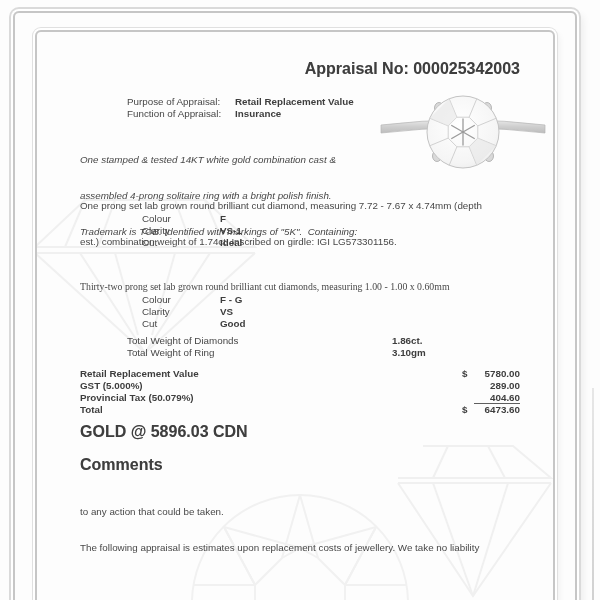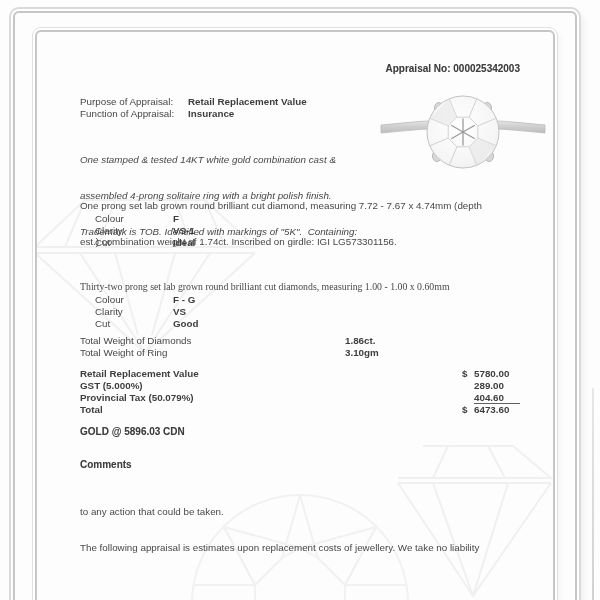--- a/index.html
+++ b/index.html
@@ -13,41 +13,41 @@
   .frame{position:absolute;border:2px solid #c6c6c6;border-radius:6px;pointer-events:none;}
   .frame-outer{left:13px;top:11px;width:560px;height:610px;
     box-shadow:0 0 0 2px #ffffff,0 0 0 4px #dadada,6px 4px 9px rgba(0,0,0,.07);}
   .frame-inner{left:35px;top:30px;width:516px;height:600px;
     box-shadow:0 0 0 2px #ffffff,0 0 0 3px #e0e0e0,4px 3px 7px rgba(0,0,0,.06);}
   .scan-edge{position:absolute;left:592px;top:388px;width:2px;height:212px;
     background:linear-gradient(#e3e3e3,#c9c9c9);opacity:.85;}
   
   .wm{position:absolute;pointer-events:none;}
   
-  .t{position:absolute;font-size:10px;line-height:12px;white-space:pre;
+  .t{position:absolute;font-size:16px;line-height:12px;white-space:pre;
      text-shadow:0 0 .4px rgba(80,80,80,.35);}
   .b{font-weight:bold;color:#3e3e3e;}
   .appraisal-no{left:300px;top:63px;width:220px;text-align:right;}
-  .kv-block{position:absolute;}
+  .kv-block{position:absolute;margin-left:47px;}
   .kv-row{position:relative;height:12px;}
   .kv-label{position:absolute;left:0;white-space:pre;}
   .kv-value{position:absolute;white-space:pre;font-weight:bold;color:#3e3e3e;}
   .purpose-block{left:80px;top:96px;width:340px;font-size:9.8px;line-height:12px;}
   .purpose-block .kv-value{left:108px;}
   .stone-table{width:250px;font-size:9.8px;line-height:12px;}
   .stone-table .kv-value{left:78px;}
   .stone-table-1{left:95px;top:213px;}
   .stone-table-2{left:95px;top:294px;}
   .weights-block{left:80px;top:335px;width:360px;font-size:9.8px;line-height:12px;}
   .weights-block .kv-value{left:265px;}
   .pricing-block{position:absolute;left:80px;top:368px;width:440px;font-size:9.8px;line-height:12px;}
   .price-row{position:relative;height:12px;font-weight:bold;color:#3e3e3e;}
   .price-label{position:absolute;left:0;white-space:pre;}
   .price-currency{position:absolute;left:382px;}
-  .price-amount{position:absolute;right:0;top:0;width:46px;height:11px;white-space:pre;}
+  .price-amount{position:absolute;right:0;top:0;width:46px;height:11px;text-align:right;white-space:pre;}
   .price-row.underlined .price-amount{border-bottom:1.2px solid #5f5f5f;}
   .para{position:absolute;font-size:9.8px;line-height:12px;white-space:pre;}
   .para div{height:12px;}
   .gold-note{left:80px;top:426px;}
   .comments-title{left:80px;top:459px;}
   .comments-para{left:80px;top:482px;}
   
   .ring-photo{position:absolute;left:378px;top:88px;width:170px;height:85px;}
 </style>
 </head>

